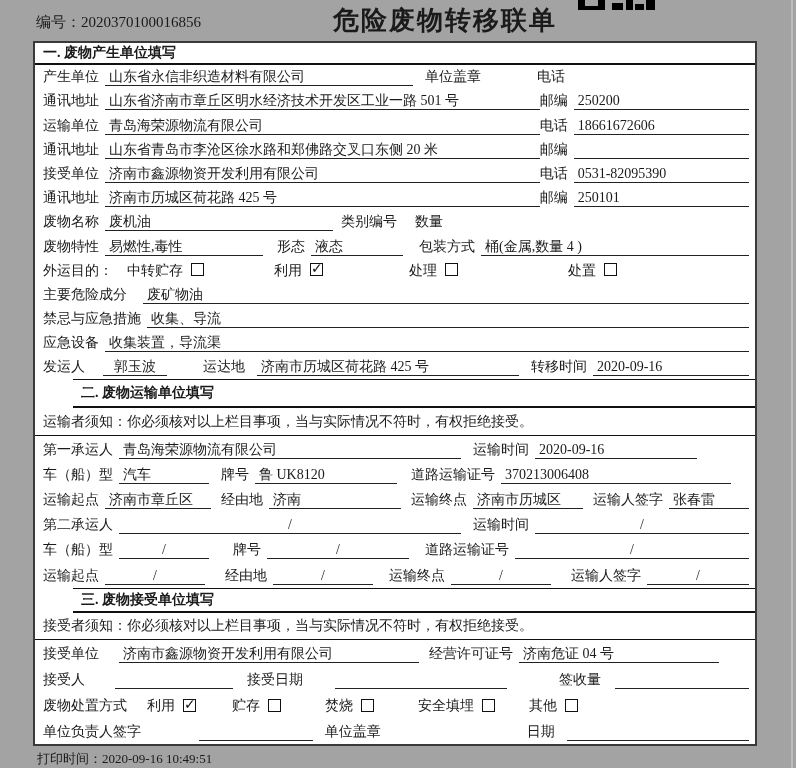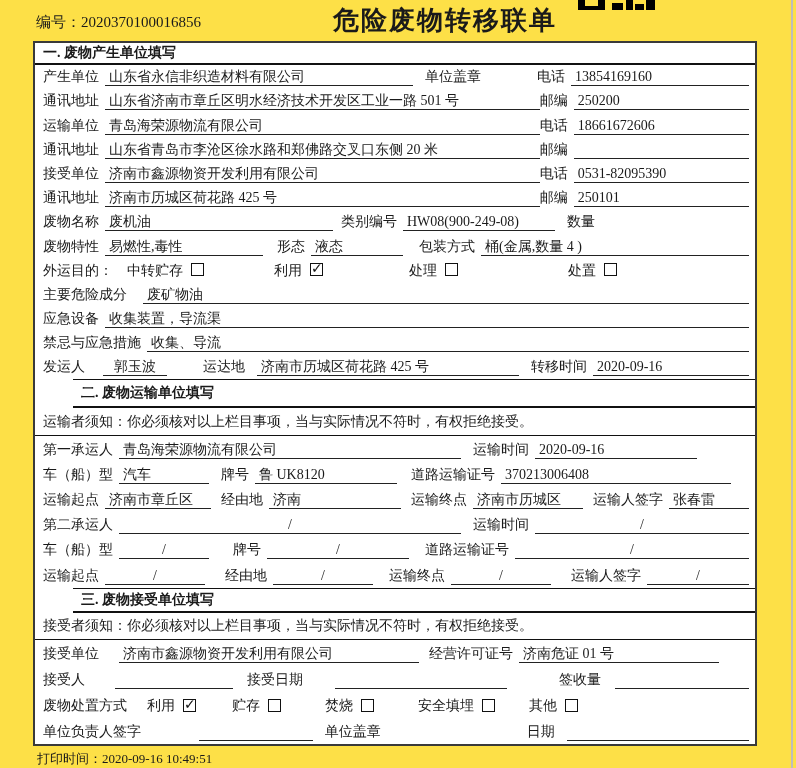--- a/index.html
+++ b/index.html
@@ -1,18 +1,18 @@
 <!DOCTYPE html>
 <html><head>
 <meta charset="utf-8">
 <style>
   * { margin:0; padding:0; box-sizing:border-box; }
   html,body { background:#fff; }
   .page {
-    position:relative; width:796px; height:768px; background:#fde047;
+    position:relative; width:796px; height:768px; background:#a3a3a3;
     font-family:"Liberation Serif","DejaVu Serif",serif;
     color:#1a1a1a; font-size:14px; overflow:hidden;
   }
   .serial { position:absolute; left:36px; top:13px; font-size:15px; white-space:nowrap; }
   .title  { position:absolute; left:333px; top:3px; font-size:26px; font-weight:bold; letter-spacing:2px; white-space:nowrap; }
   .qr { position:absolute; left:578px; top:0; width:80px; height:11px; }
   .qb { position:absolute; background:#000; }
   .edge { position:absolute; right:3px; top:0; width:2px; height:768px; background:#bdbdbd; }
 
   .ftable {
@@ -80,21 +80,20 @@
 
     <div class="s1">
       <div class="sec-head">一. 废物产生单位填写</div>
 
       <div class="r">
         <span class="l">产生单位</span>
         <span class="v" style="width:308px">山东省永信非织造材料有限公司</span>
         <span class="l" style="margin-left:12px">单位盖章</span>
         <span class="g">
           <span class="l">电话</span>
-          <span class="v">13854169160</span>
         </span>
       </div>
 
       <div class="r">
         <span class="l">通讯地址</span>
         <span class="v" style="width:440px">山东省济南市章丘区明水经济技术开发区工业一路 501 号</span>
         <span class="g">
           <span class="l">邮编</span>
           <span class="v">250200</span>
         </span>
@@ -133,21 +132,20 @@
         <span class="g">
           <span class="l">邮编</span>
           <span class="v">250101</span>
         </span>
       </div>
 
       <div class="r">
         <span class="l">废物名称</span>
         <span class="v" style="width:228px">废机油</span>
         <span class="l" style="margin-left:8px">类别编号</span>
-        <span class="v" style="width:152px">HW08(900-249-08)</span>
         <span class="l" style="margin-left:12px">数量</span>
       </div>
 
       <div class="r">
         <span class="l">废物特性</span>
         <span class="v" style="width:158px">易燃性,毒性</span>
         <span class="l" style="margin-left:14px">形态</span>
         <span class="v" style="width:92px">液态</span>
         <span class="l" style="margin-left:16px">包装方式</span>
         <span class="v f1">桶(金属,数量 4 )</span>
@@ -172,27 +170,27 @@
           <span class="cb"></span>
         </span>
       </div>
 
       <div class="r">
         <span class="l">主要危险成分</span>
         <span class="v f1" style="margin-left:10px">废矿物油</span>
       </div>
 
       <div class="r">
+        <span class="l">禁忌与应急措施</span>
+        <span class="v f1">收集、导流</span>
+      </div>
+
+      <div class="r">
         <span class="l">应急设备</span>
         <span class="v f1">收集装置，导流渠</span>
-      </div>
-
-      <div class="r">
-        <span class="l">禁忌与应急措施</span>
-        <span class="v f1">收集、导流</span>
       </div>
 
       <div class="r">
         <span class="l">发运人</span>
         <span class="v c" style="width:64px;margin-left:12px">郭玉波</span>
         <span class="l" style="margin-left:36px">运达地</span>
         <span class="v" style="width:262px;margin-left:6px">济南市历城区荷花路 425 号</span>
         <span class="l" style="margin-left:12px">转移时间</span>
         <span class="v f1">2020-09-16</span>
       </div>
@@ -258,21 +256,21 @@
     </div>
 
     <div class="s3">
       <div class="sec-head mid" style="height:25px;line-height:22px">三. 废物接受单位填写</div>
       <div class="notice">接受者须知：你必须核对以上栏目事项，当与实际情况不符时，有权拒绝接受。</div>
 
       <div class="r">
         <span class="l">接受单位</span>
         <span class="v" style="width:300px;margin-left:14px">济南市鑫源物资开发利用有限公司</span>
         <span class="l" style="margin-left:10px">经营许可证号</span>
-        <span class="v" style="width:200px">济南危证 01 号</span>
+        <span class="v" style="width:200px">济南危证 04 号</span>
       </div>
 
       <div class="r">
         <span class="l">接受人</span>
         <span class="v" style="width:118px;margin-left:24px"></span>
         <span class="l" style="margin-left:14px">接受日期</span>
         <span class="v" style="width:172px;margin-left:26px"></span>
         <span class="l" style="margin-left:52px">签收量</span>
         <span class="v" style="width:134px;margin-left:8px"></span>
       </div>

